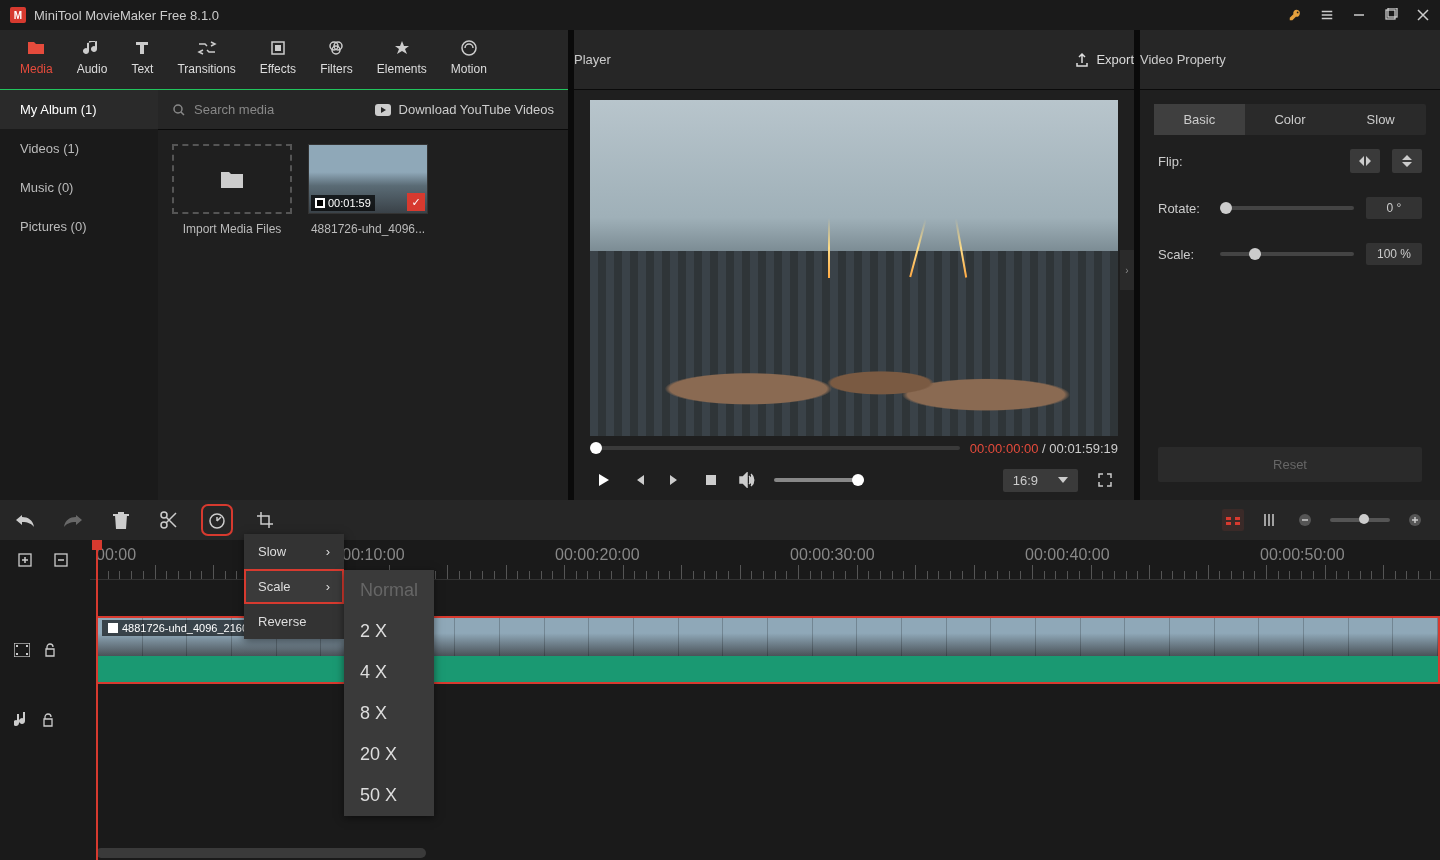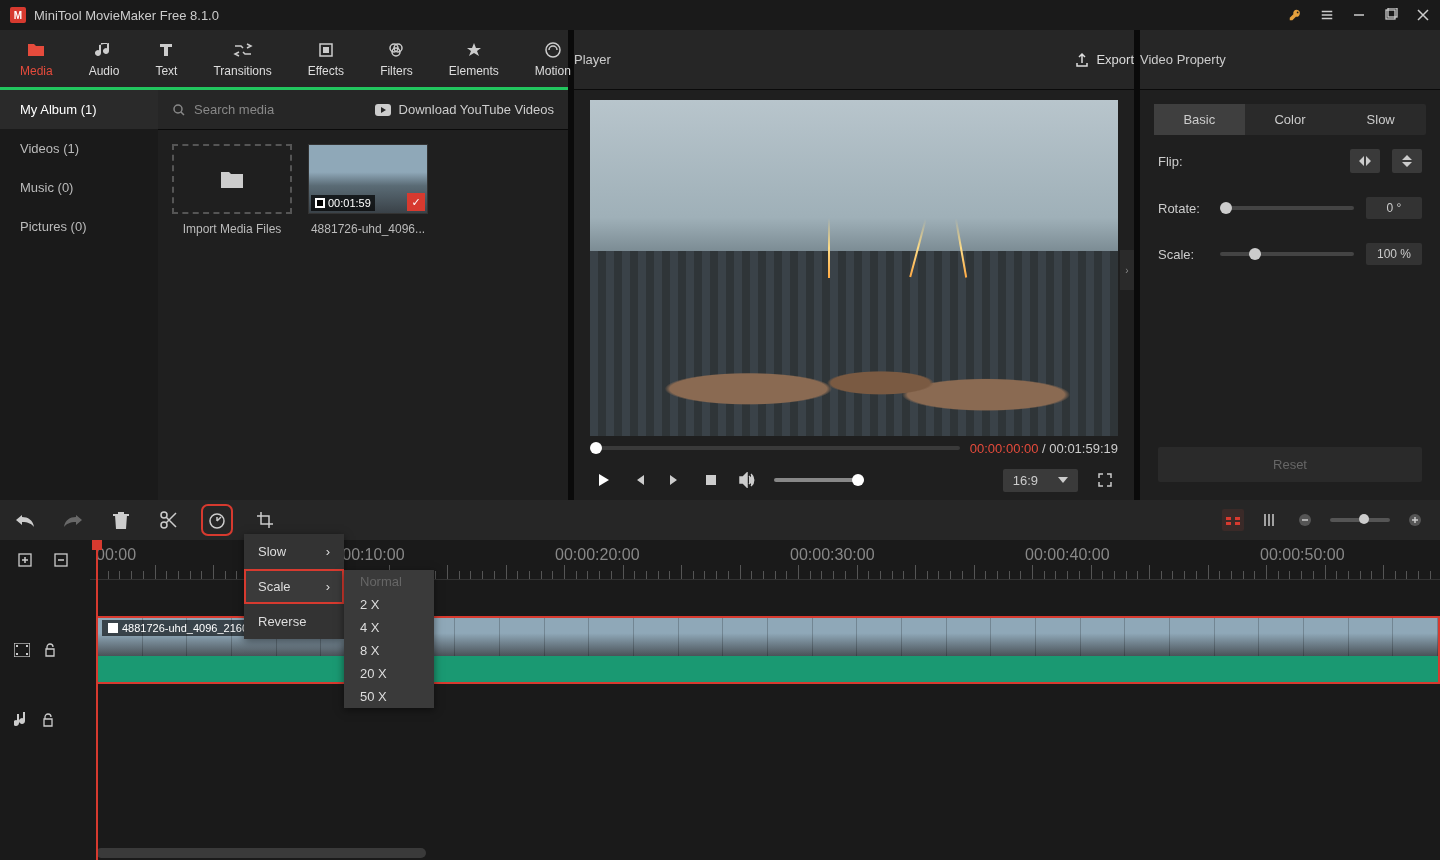--- a/index.html
+++ b/index.html
@@ -4,21 +4,21 @@
 <style>
 *{box-sizing:border-box;margin:0;padding:0;font-family:Arial,sans-serif;user-select:none}
 body{background:#0a0a0a;color:#ccc;font-size:13px;width:1440px;height:860px;overflow:hidden}
 .titlebar{height:30px;background:#1a1a1a;display:flex;align-items:center;padding:0 10px;justify-content:space-between}
 .titlebar-left{display:flex;align-items:center;gap:8px}
 .app-logo{width:16px;height:16px;background:#d73a2f;border-radius:2px;display:flex;align-items:center;justify-content:center;color:#fff;font-size:10px;font-weight:bold}
 .titlebar-right{display:flex;align-items:center;gap:18px}
 .titlebar-icon{width:14px;height:14px;cursor:pointer;display:flex;align-items:center;justify-content:center}
 .main-area{display:flex;height:470px}
 .left-panel{width:568px;background:#1f1f1f;display:flex;flex-direction:column}
-.tabs-row{height:60px;background:#262626;display:flex;align-items:center;padding:0 8px;gap:12px;border-bottom:3px solid #22c55e}
+.tabs-row{height:60px;background:#262626;display:flex;align-items:flex-start;padding:0 8px;gap:0;border-bottom:1px solid #22c55e}
 .tab{flex:0 0 auto;padding:8px 12px;display:flex;flex-direction:column;align-items:center;gap:4px;cursor:pointer;color:#ddd;font-size:12px}
 .tab.active{color:#e54b3c}
 .tab-icon{width:20px;height:20px;display:flex;align-items:center;justify-content:center}
 .left-content{display:flex;flex:1}
 .sidebar{width:158px;background:#1a1a1a;display:flex;flex-direction:column}
 .sidebar-item{padding:12px 20px;cursor:pointer;font-size:13px;color:#bbb}
 .sidebar-item.active{background:#2a2a2a;color:#fff}
 .media-area{flex:1;background:#1f1f1f;display:flex;flex-direction:column}
 .media-header{height:40px;display:flex;align-items:center;padding:0 14px;justify-content:space-between;border-bottom:1px solid #0a0a0a;background:#262626}
 .search-box{display:flex;align-items:center;gap:8px;color:#888}
@@ -85,21 +85,21 @@
 .clip-block{position:absolute;left:6px;right:0;top:6px;bottom:6px;border:2px solid #d73a2f;background:#2a3238;overflow:hidden}
 .clip-label{position:absolute;top:2px;left:4px;background:rgba(0,0,0,.6);padding:2px 6px;font-size:11px;color:#fff;display:flex;align-items:center;gap:4px;z-index:2}
 .clip-frames{position:absolute;top:0;left:0;right:0;height:60%;display:flex}
 .frame{flex:1;background:linear-gradient(180deg,#8fa8b8 40%,#4a5258);border-right:1px solid rgba(0,0,0,.2)}
 .clip-audio{position:absolute;bottom:0;left:0;right:0;height:40%;background:#1a9972}
 .tl-scrollbar{position:absolute;bottom:2px;left:6px;width:330px;height:10px;background:#3a3a3a;border-radius:5px}
 .speed-menu{position:absolute;left:244px;top:534px;width:100px;background:#333;z-index:20;box-shadow:0 2px 8px rgba(0,0,0,.5)}
 .speed-item{padding:10px 14px;cursor:pointer;display:flex;justify-content:space-between;align-items:center;font-size:13px;color:#ddd}
 .speed-item.sel{outline:2px solid #d73a2f;outline-offset:-2px;background:#3a3a3a}
 .speed-sub{position:absolute;left:344px;top:570px;width:90px;background:#3a3a3a;z-index:20;box-shadow:0 2px 8px rgba(0,0,0,.5)}
-.speed-sub-item{padding:4px 16px;cursor:pointer;font-size:13px;color:#ddd}
+.speed-sub-item{padding:10px 16px;cursor:pointer;font-size:18px;color:#ddd}
 .speed-sub-item.disabled{color:#666;cursor:default}
 svg{display:block}
 </style>
 </head>
 <body>
 
 <div class="titlebar">
   <div class="titlebar-left">
     <div class="app-logo">M</div>
     <span>MiniTool MovieMaker Free 8.1.0</span>

